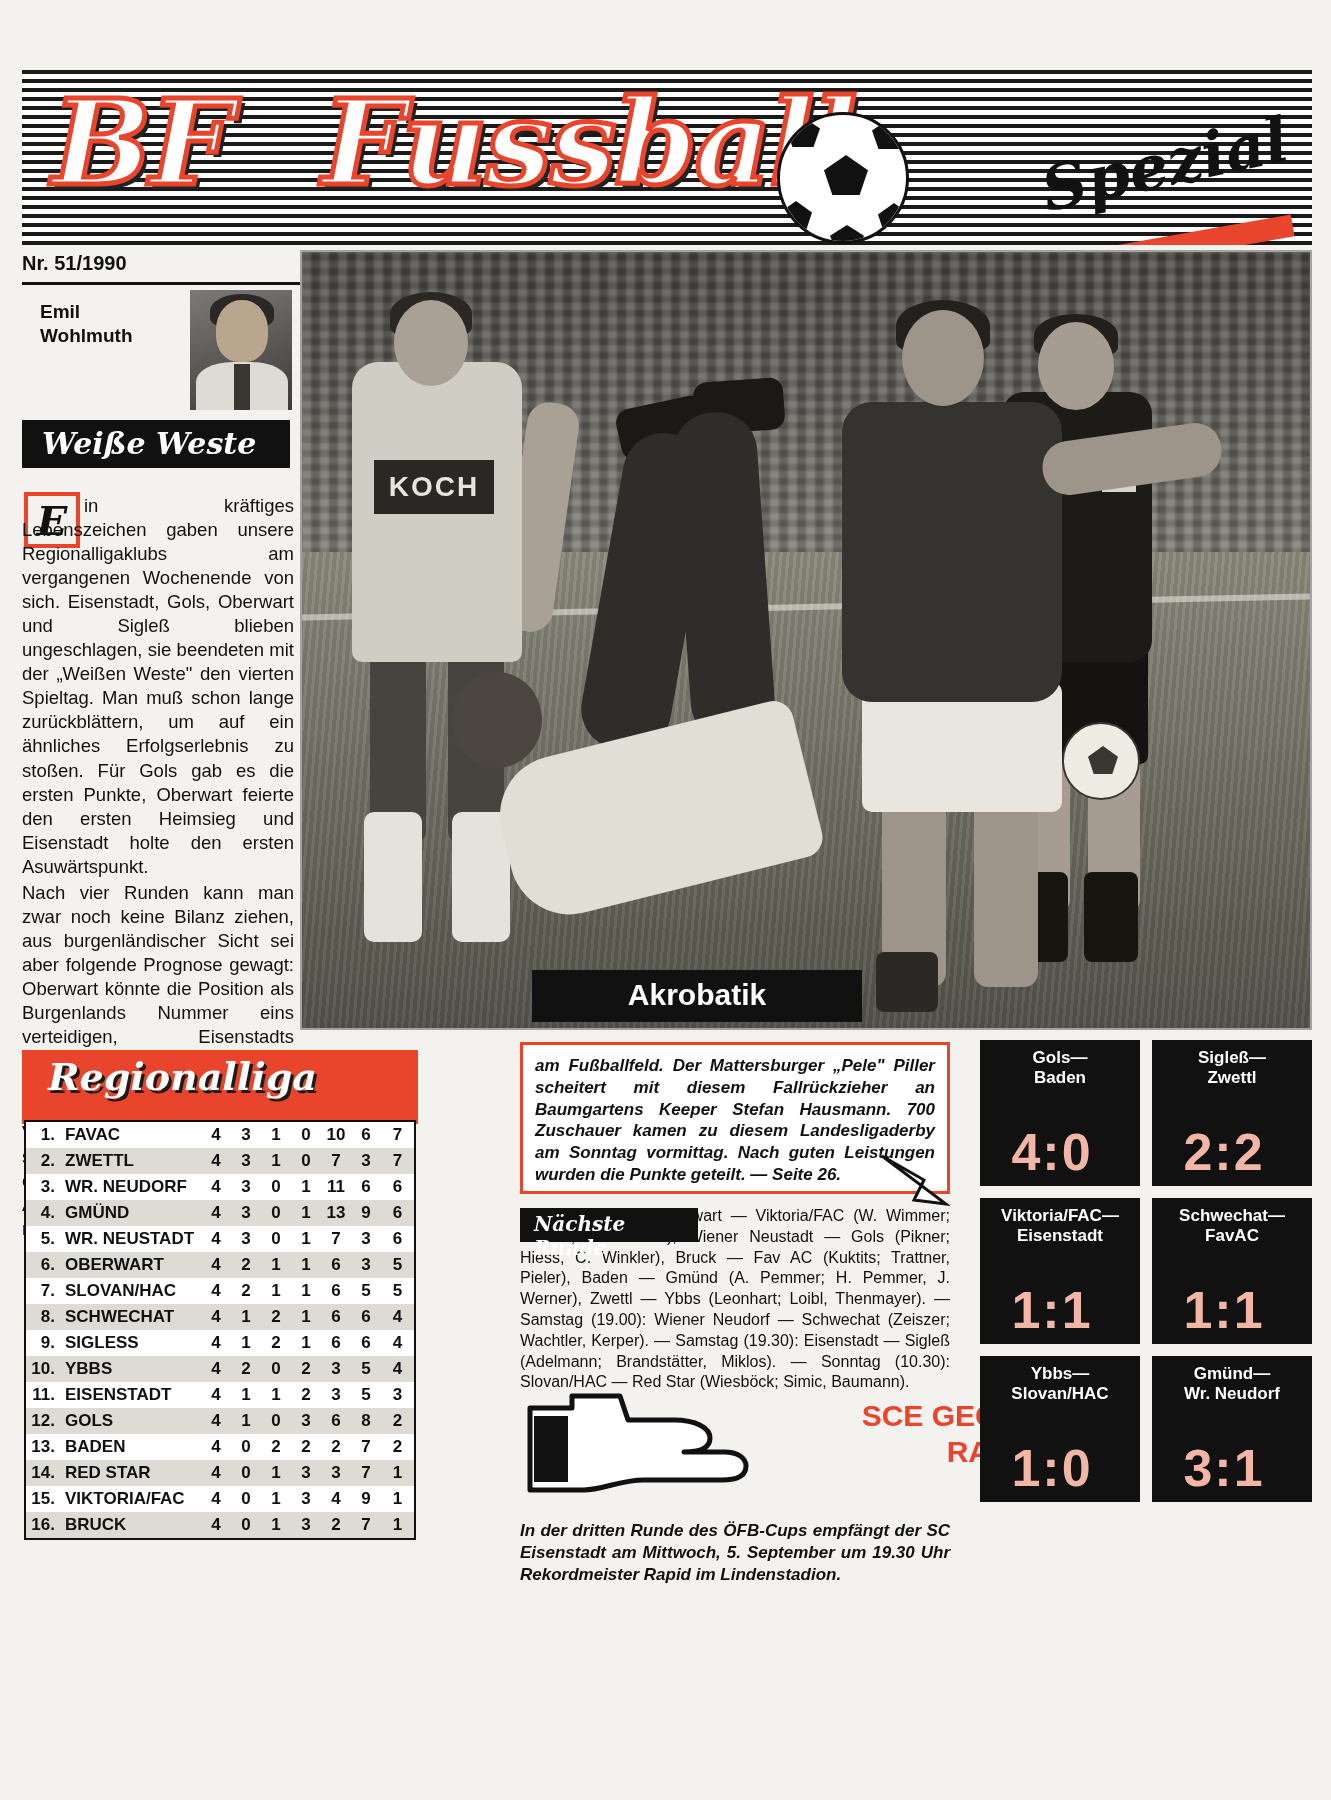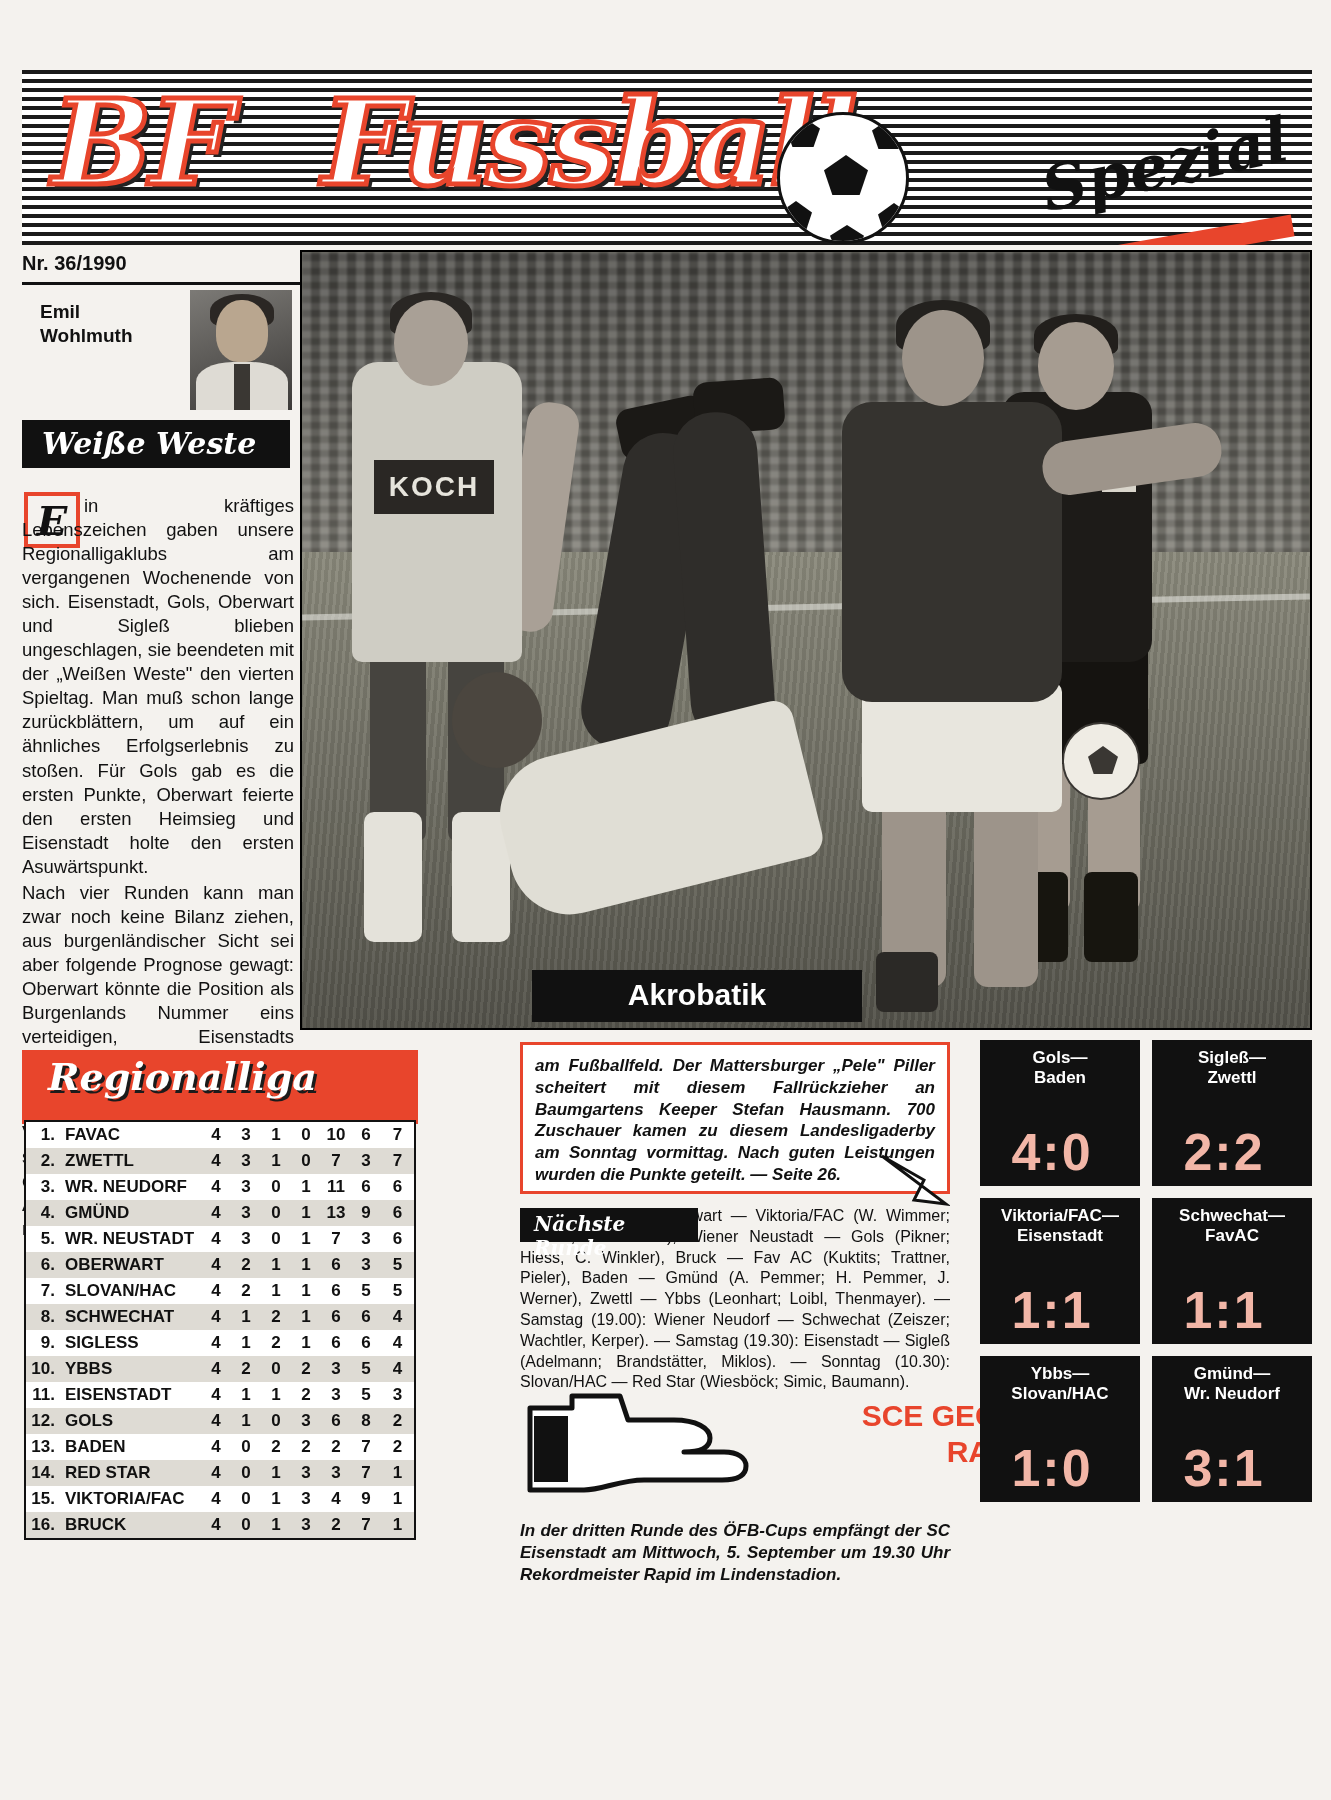--- a/index.html
+++ b/index.html
@@ -138,21 +138,21 @@
   }
   .lead-text .indent-block { text-indent: 62px; }
   .lead-text p { margin: 4px 0 0 0; }
   .lead-text p + p { margin-top: 2px; }
 
   
   .photo {
     position: absolute; left: 300px; top: 250px; width: 1012px; height: 780px;
     background: #6e6c62;
     overflow: hidden;
-    border: 2px solid #000000;
+    border: 2px solid #a3a3a3;
   }
   .ph-grass {
     position: absolute; left:0; top: 300px; width: 100%; height: 480px;
     background:
       repeating-linear-gradient(95deg, rgba(255,255,255,0.05) 0 3px, rgba(0,0,0,0.07) 3px 7px),
       linear-gradient(to bottom,#8b8a7c,#53524a);
   }
   .ph-crowd {
     position: absolute; left:0; top:0; width: 100%; height: 310px;
     background:
@@ -325,21 +325,21 @@
         <div class="pent sb2"></div>
         <div class="pent sb3"></div>
       <div class="pent sb4"></div>
         <div class="pent sb5"></div>
         <div class="pent sb6"></div>
     </div>
     <div class="mh-spezial-bar"></div>
     <div class="mh-spezial">Spezial</div>
   </div>
 
-  <div class="issue-no">Nr. 36/1990</div>
+  <div class="issue-no">Nr. 51/1990</div>
   <div class="rule-1"></div>
 
   <div class="author-photo">
     <div class="hair"></div>
       <div class="head"></div>
       <div class="body"></div>
       <div class="tie"></div>
   </div>
   <div class="author-name">Emil<br>Wohlmuth</div>
 

